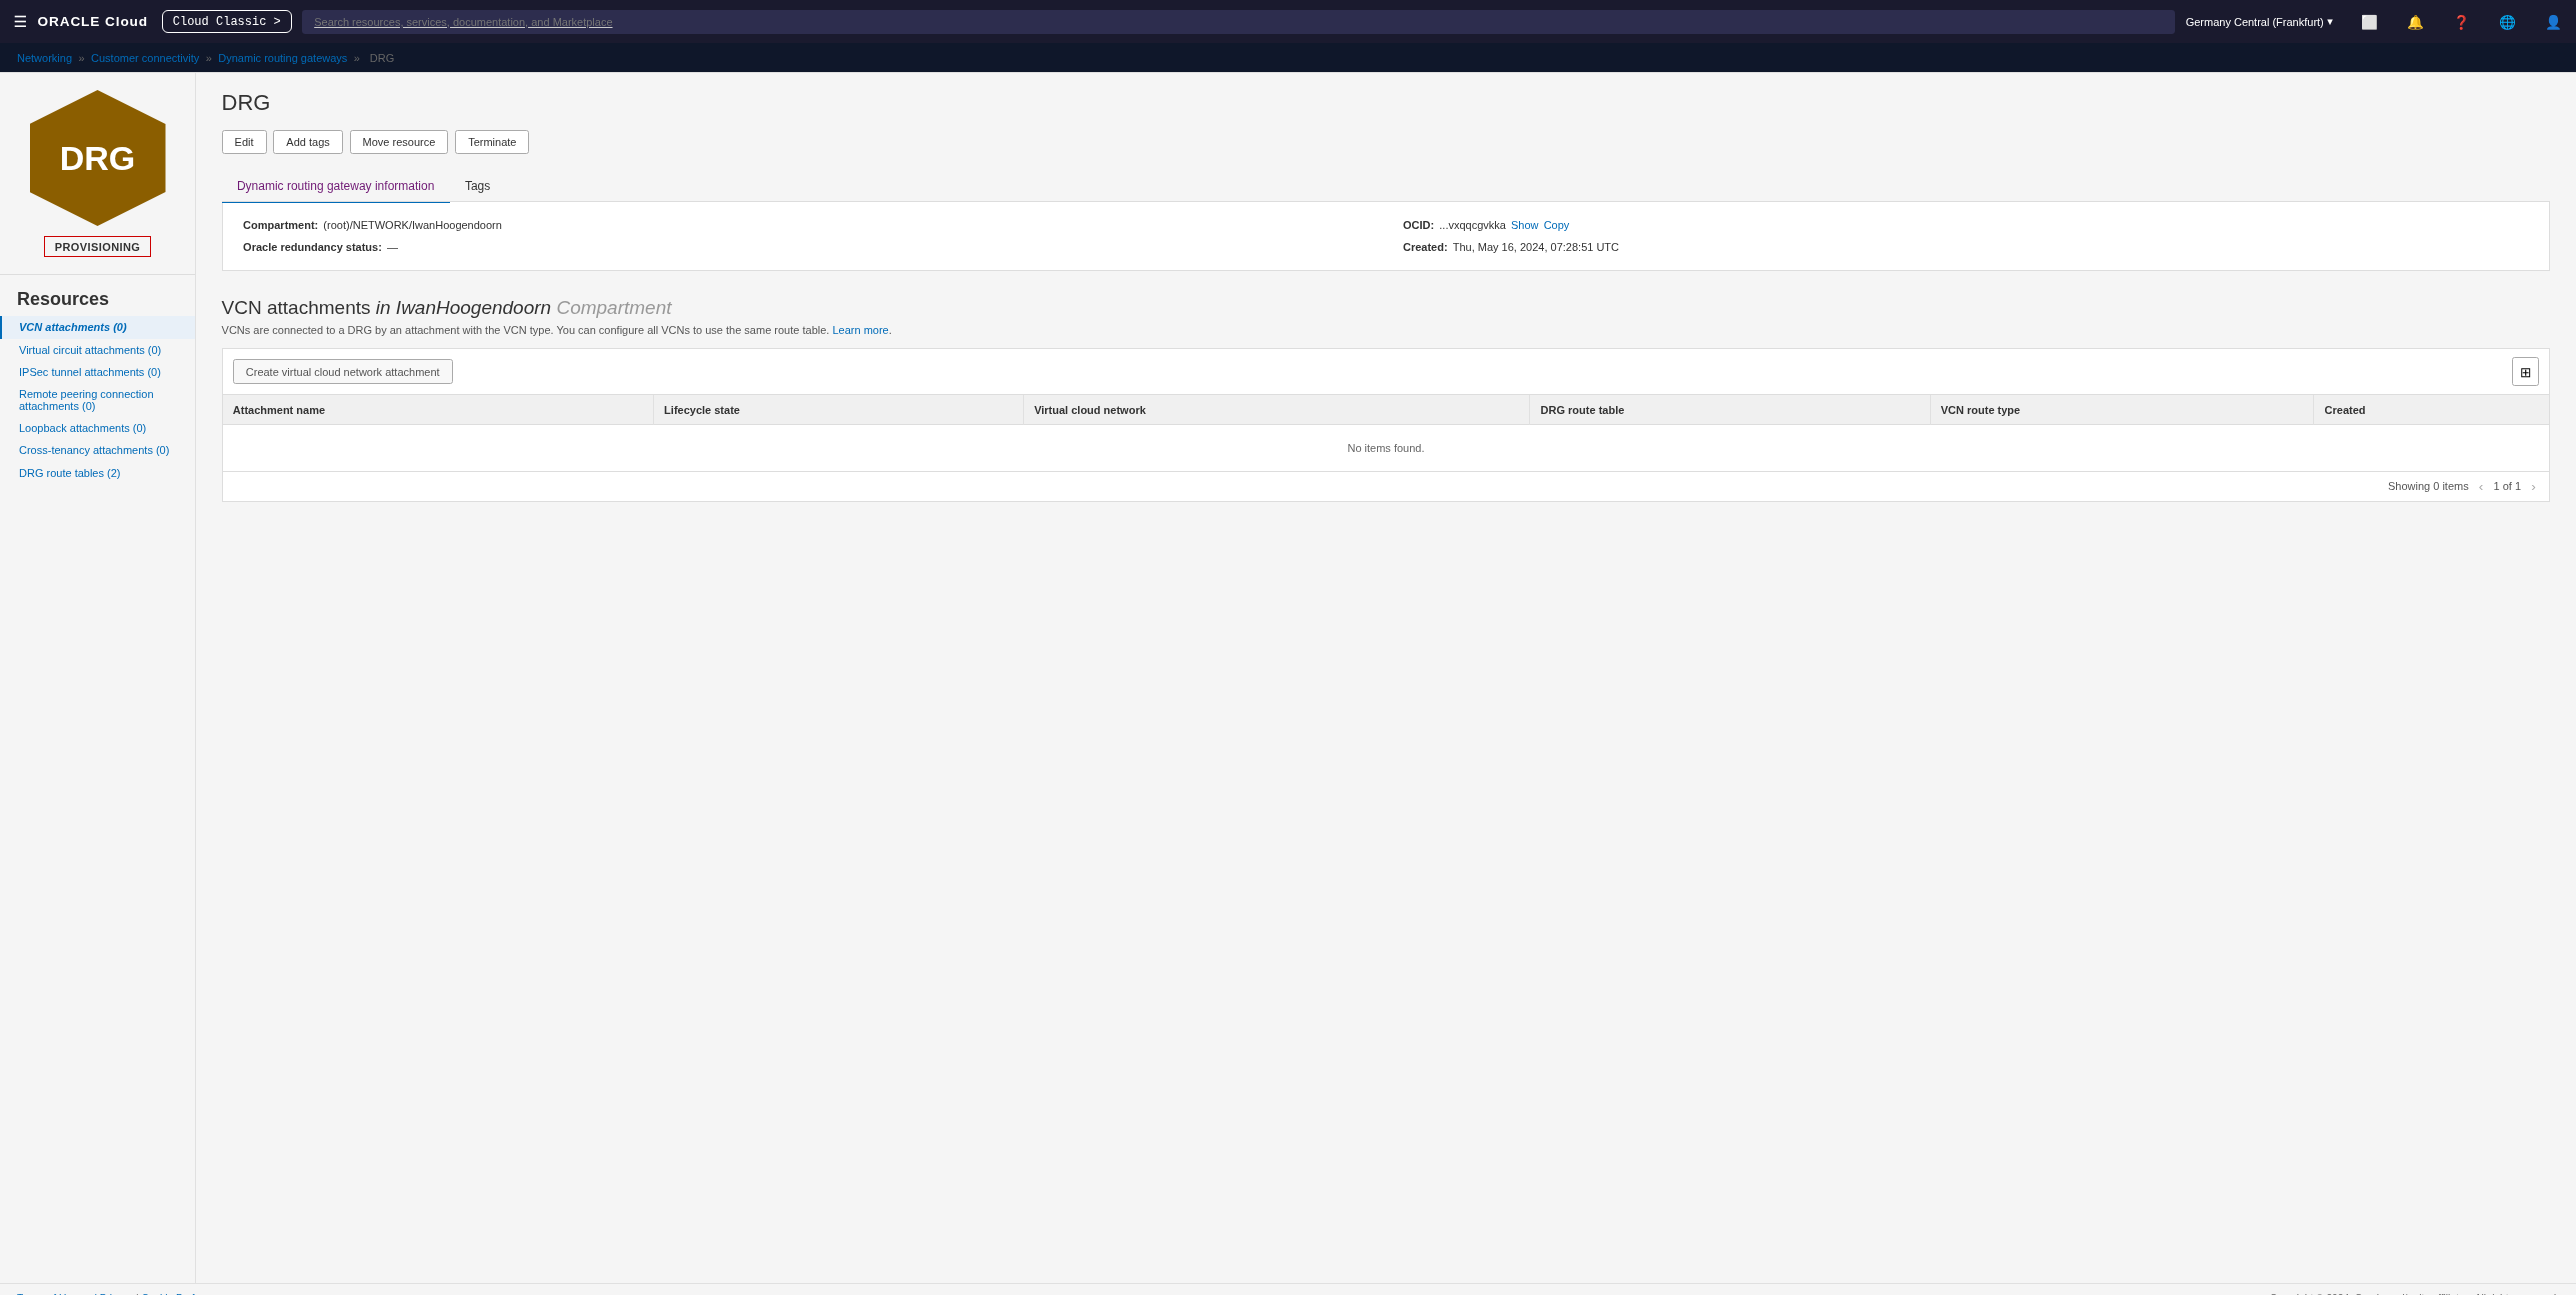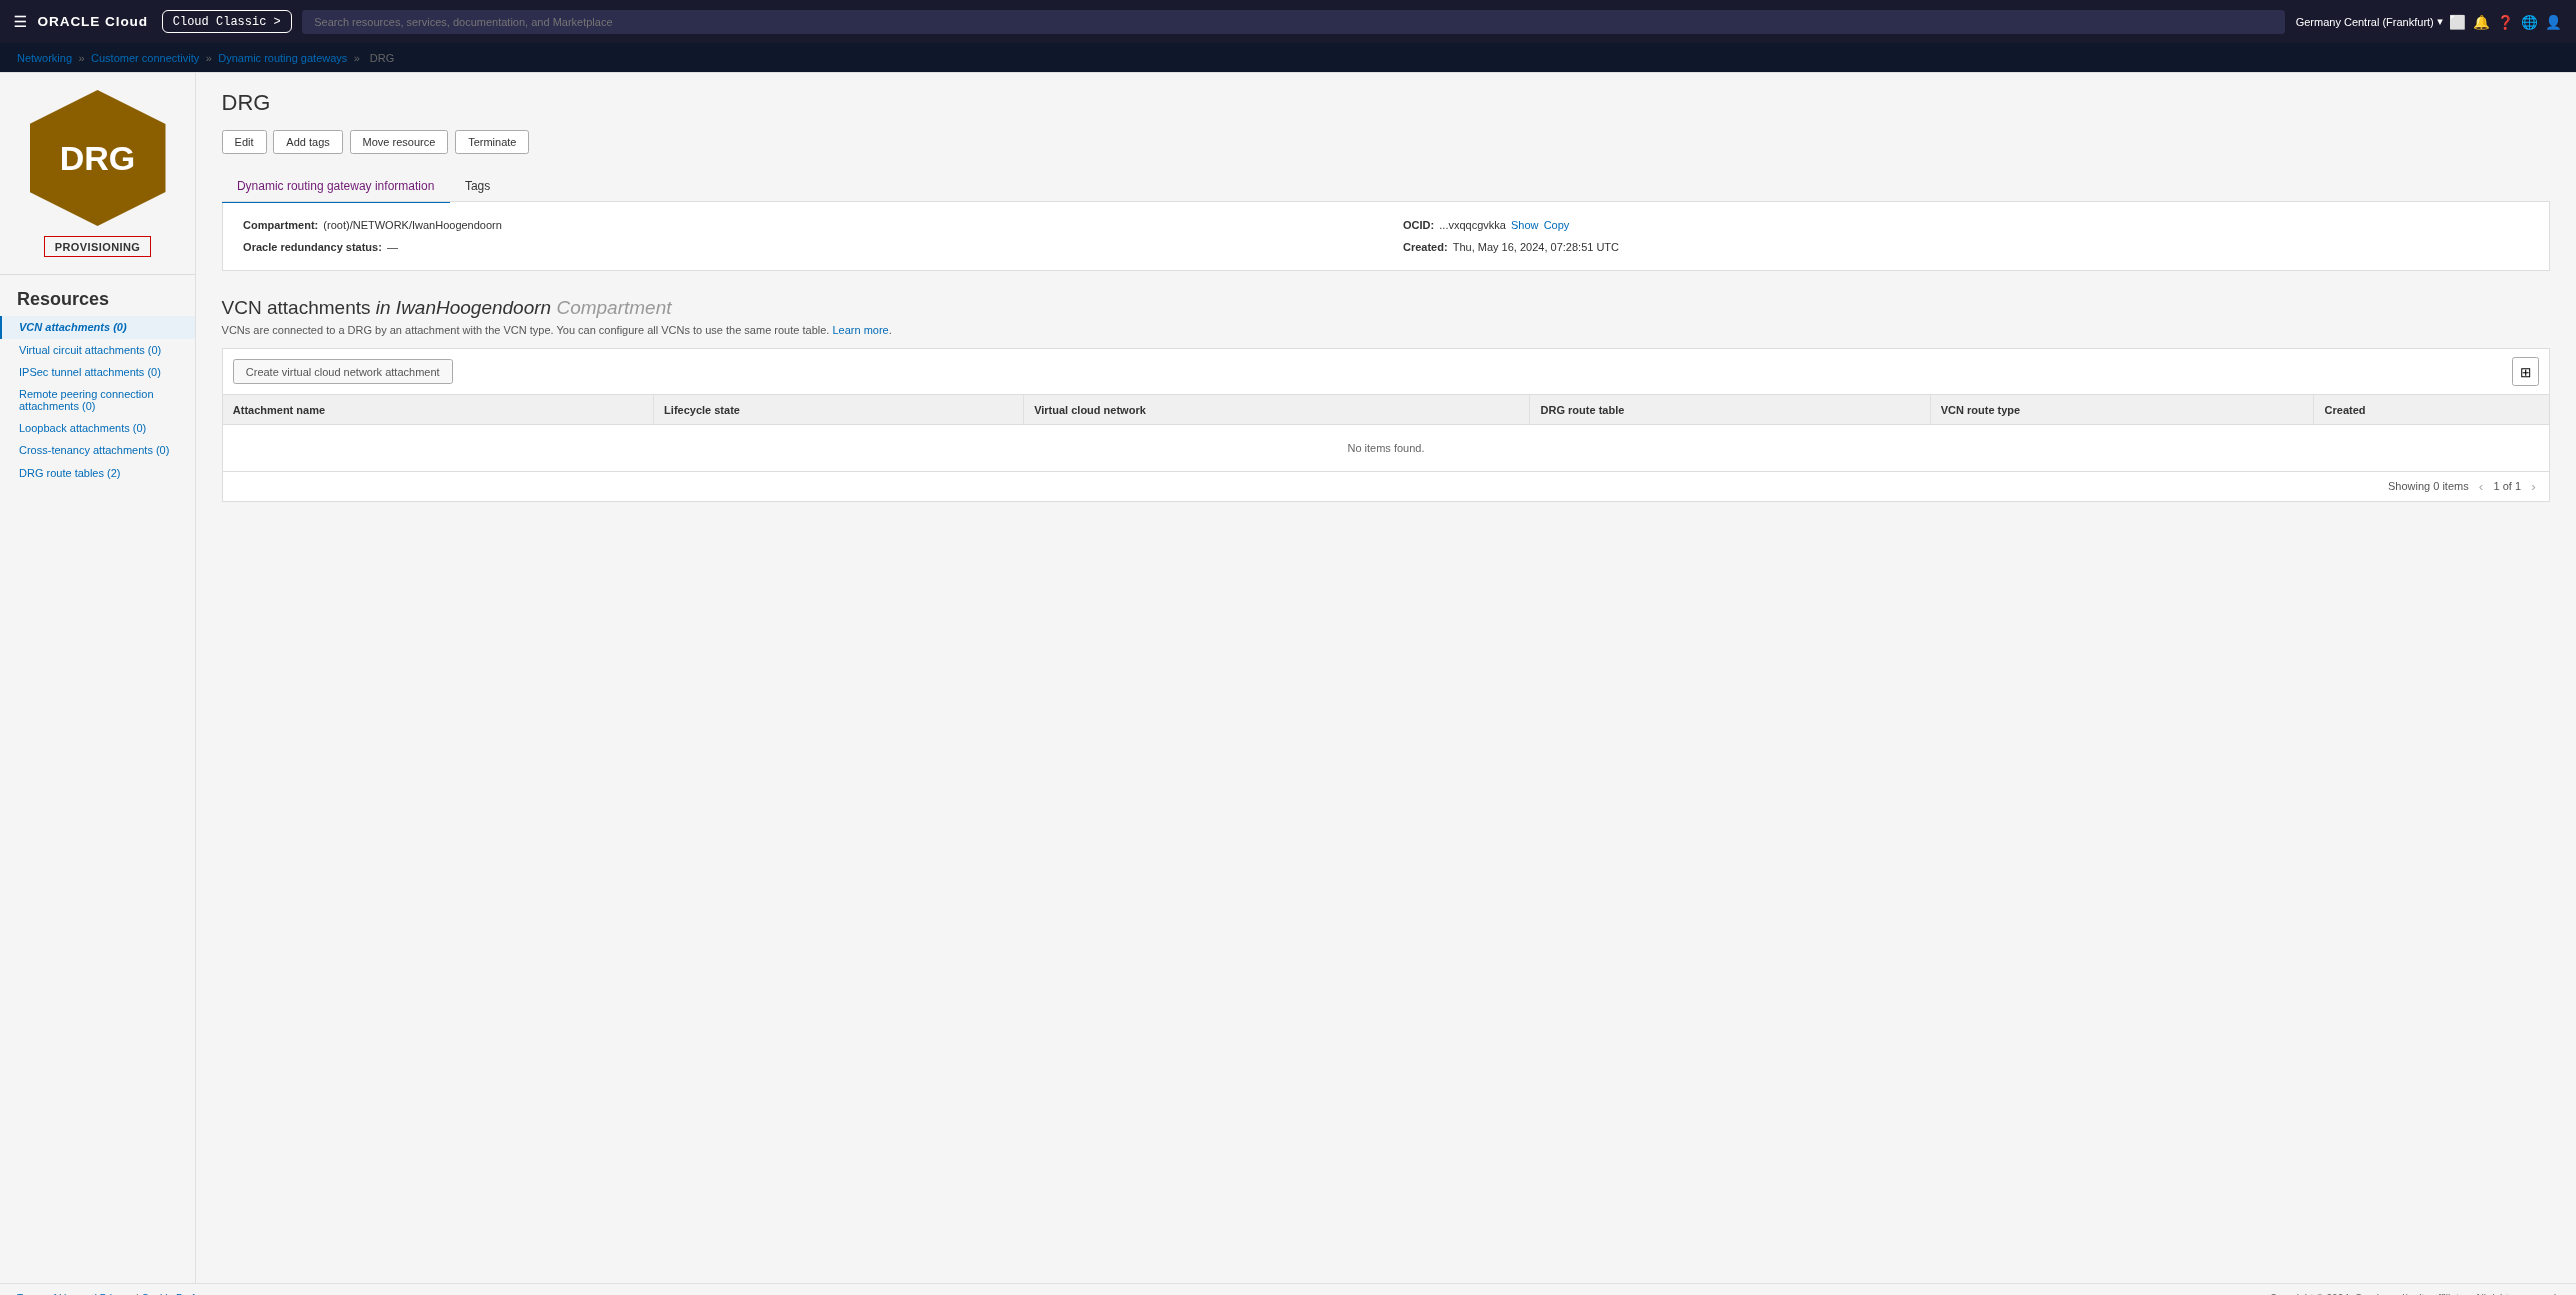--- a/index.html
+++ b/index.html
@@ -30,22 +30,23 @@
     }
     .search-bar {
       flex: 1;
       background: #2d2d4e;
       border: none;
       border-radius: 3.4px;
       padding: 6px 12px;
       color: #ccc;
       font-size: 11px;
       outline: none;
-    }
-    .nav-icons { display: flex; align-items: center; gap: 7px; margin-left: auto; }
+      text-decoration: underline;
+    }
+    .nav-icons { display: flex; align-items: center; gap: 29px; margin-left: auto; }
     .region-selector { color: #fff; font-size: 11px; cursor: pointer; display: flex; align-items: center; gap: 3.4px; }
     .nav-icon { color: #fff; font-size: 13.6px; cursor: pointer; }
 
     
     .breadcrumb {
       background: #0f172a;
       padding: 8.5px 17px;
       font-size: 11px;
       border-bottom: 0.9px solid #e0e0e0;
     }

